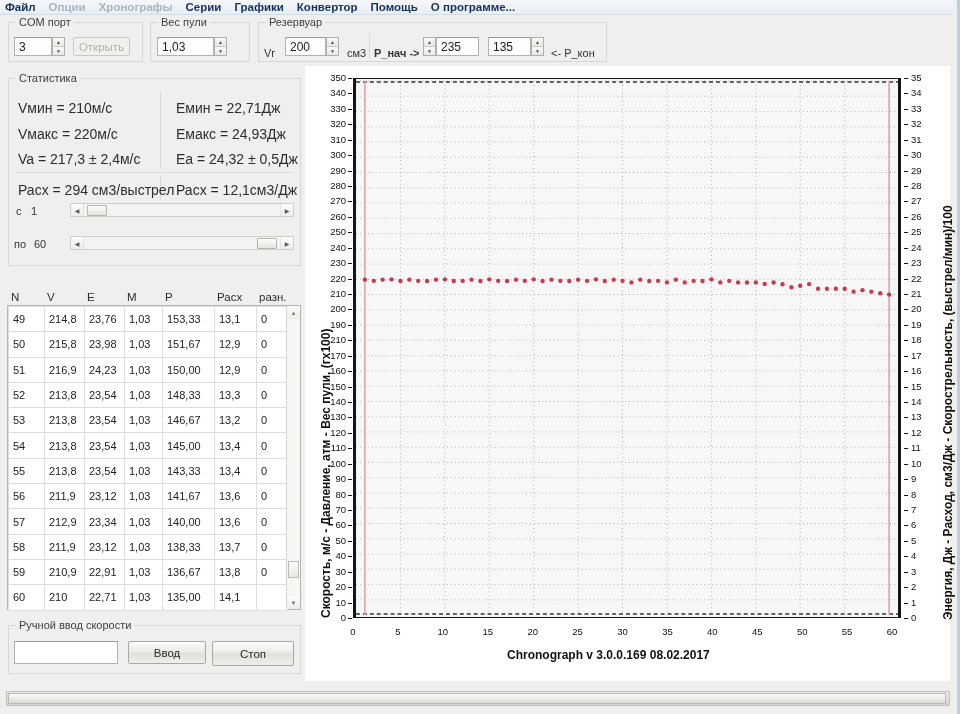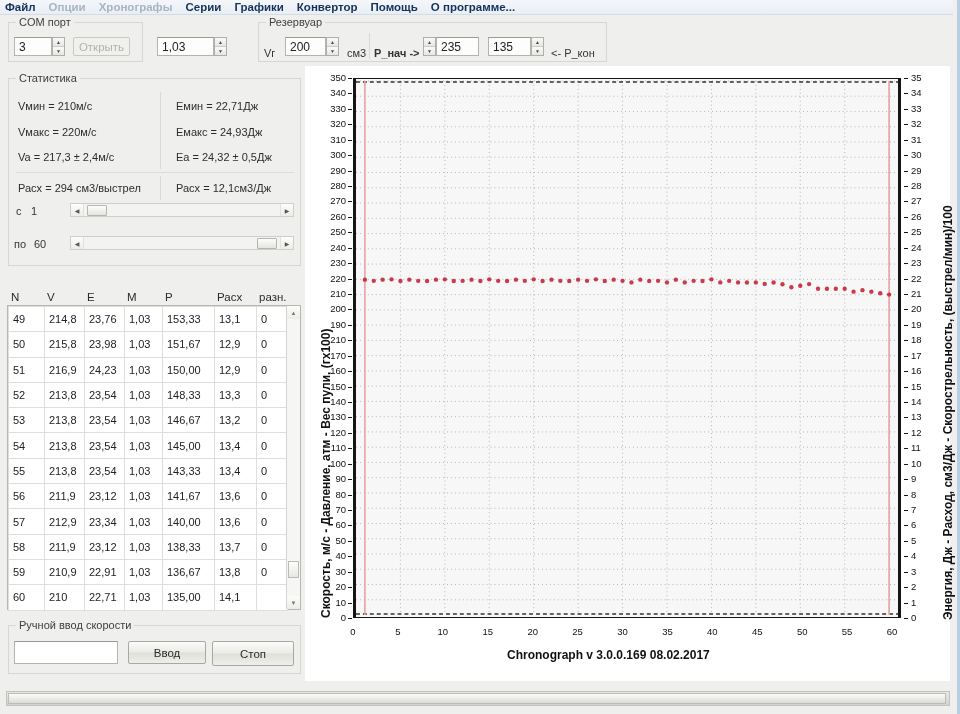--- a/index.html
+++ b/index.html
@@ -67,21 +67,21 @@
     position:absolute;
     background:linear-gradient(to bottom,#fbfbfa 0%,#ebebe7 48%,#e0e0da 52%,#eeeeea 100%);
     border:1px solid #a9a9a3; border-radius:2px;
     display:flex; align-items:center; justify-content:center;
     font-size:11.5px; color:#2a2a2a;
   }
   .btn.disabled { color:#b2b2ad; background:#f0f0ed; border-color:#c9c9c4; }
   .lbl { position:absolute; font-size:11px; color:#333; white-space:nowrap; }
 
   
-  .stat-line { position:absolute; font-size:11px; color:#2d2d2d; white-space:nowrap; }
+  .stat-line { position:absolute; font-size:14px; color:#2d2d2d; white-space:nowrap; }
   .vrule { position:absolute; width:1px; background:#d9d9d5; }
   .hrule { position:absolute; height:1px; background:#dcdcd8; }
 
   
   .slider {
     position:absolute; height:14px;
     background:#f3f3f1; border:1px solid #cfcfca;
     display:flex; align-items:center;
   }
   .slider .arrow {
@@ -185,20 +185,23 @@
   <div class="group" style="left:8px;top:22px;width:135px;height:40px;">
     <span class="legend">COM порт</span>
   </div>
   <div class="txtbox" style="left:14px;top:37px;width:38px;height:19px;">3</div>
   <div class="spin" style="left:52px;top:37px;height:19px;">
     <div>▲</div>
     <div>▼</div>
   </div>
   <div class="btn disabled" style="left:73px;top:37px;width:57px;height:19px;">Открыть</div>
 
+  <div class="group" style="left:150px;top:22px;width:100px;height:40px;">
+    <span class="legend">Вес пули</span>
+  </div>
   <div class="txtbox" style="left:157px;top:37px;width:57px;height:19px;">1,03</div>
   <div class="spin" style="left:214px;top:37px;height:19px;">
     <div>▲</div>
     <div>▼</div>
   </div>
 
   <div class="group" style="left:258px;top:22px;width:349px;height:40px;">
     <span class="legend">Резервуар</span>
   </div>
   <span class="lbl" style="left:264px;top:47px;">Vг</span>

